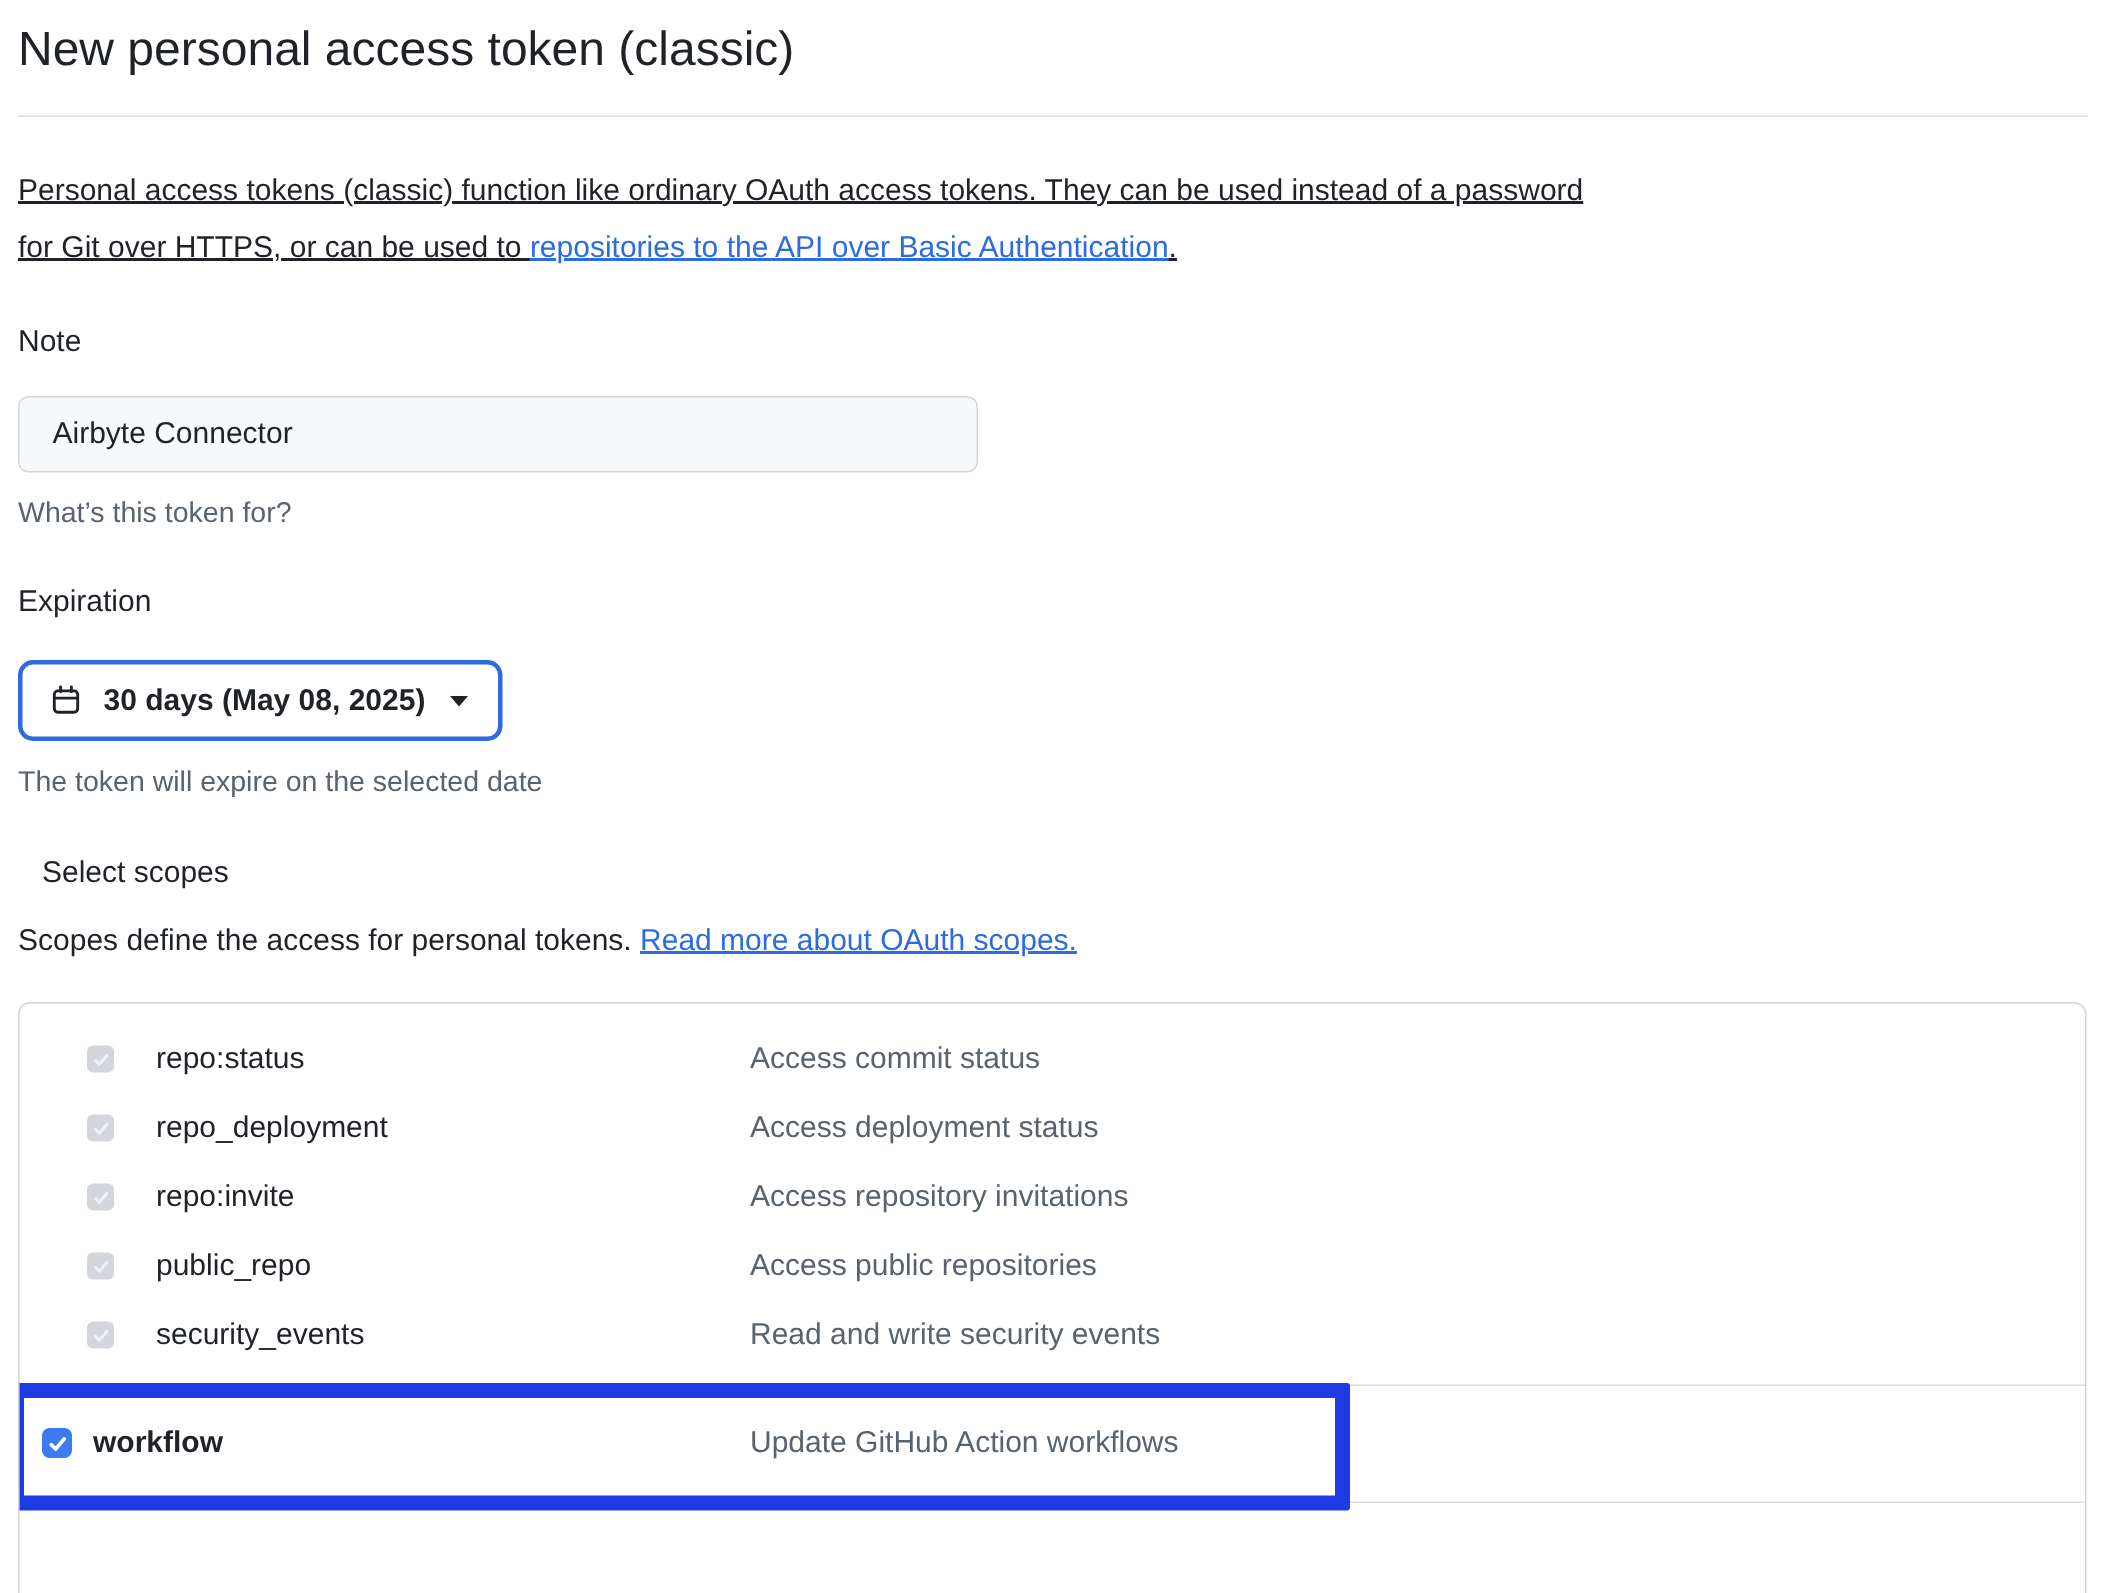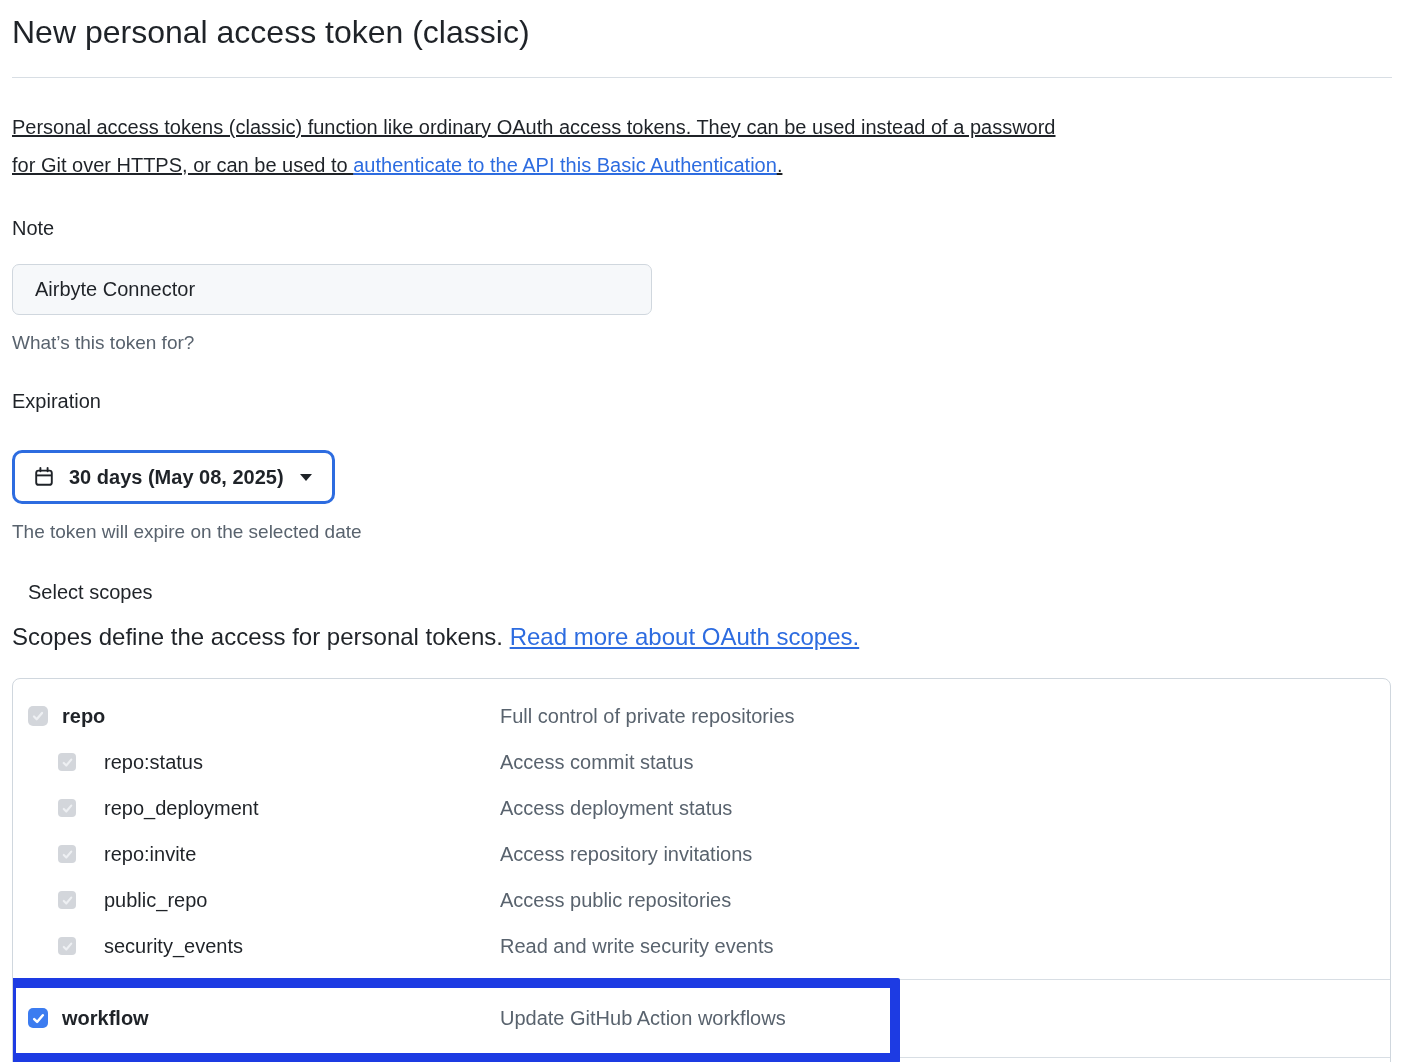--- a/index.html
+++ b/index.html
@@ -35,34 +35,34 @@
   .note-input{
     display:block;margin-top:22px;width:640px;height:51px;
     background:var(--input-bg);border:1px solid var(--border-gray);
     border-radius:7px;padding:0 22px;font-size:20px;color:var(--text-dark);
     font-family:inherit;
   }
   .help{margin-top:14px;font-size:19px;line-height:28px;color:var(--text-gray);}
 
   .exp-field{margin-top:30px;}
   .exp-button{
-    margin-top:35px;display:inline-flex;align-items:center;gap:14px;
+    margin-top:25px;display:inline-flex;align-items:center;gap:14px;
     height:54px;padding:0 20px 0 18px;background:#fff;
     border:3px solid var(--accent-blue);border-radius:10px;
     font-size:20px;font-weight:700;color:var(--text-dark);cursor:pointer;
     font-family:inherit;
   }
   .caret{
     width:0;height:0;border-left:6px solid transparent;
     border-right:6px solid transparent;border-top:7px solid var(--text-dark);
     margin-left:2px;
   }
 
   .scopes-label{margin-top:32px;margin-left:16px;}
-  .scopes-desc{font-size:24px;line-height:30px;margin:16px 0 0 0;}
+  .scopes-desc{font-size:20px;line-height:30px;margin:16px 0 0 0;}
 
   .scopes-table{
     margin-top:26px;width:1379px;height:424px;
     border:1px solid var(--border-gray);border-radius:8px;
     background:#fff;overflow:hidden;
   }
   .scope-group.repo-group{padding:14px 0 10px 0;}
   .scope-group.workflow-group{
     border-top:1px solid var(--divider-gray);
     padding:15px 0 16px 0;position:relative;
@@ -94,21 +94,21 @@
 </style>
 </head>
 <body>
 
 <div class="page">
 
   <h2 class="page-title">New personal access token (classic)</h2>
 
   <p class="intro">
     <span class="line">Personal access tokens (classic) function like ordinary OAuth access tokens. They can be used instead of a password</span>
-    <span class="line"><span>for Git over HTTPS, or can be used to </span><a>authenticate to the API this Basic Authentication</a><span>.</span></span>
+    <span class="line"><span>for Git over HTTPS, or can be used to </span><a>repositories to the API over Basic Authentication</a><span>.</span></span>
   </p>
 
   <div class="note-field">
     <div class="field-label">Note</div>
     <input class="note-input" type="text" value="Airbyte Connector" style="">
     <div class="help">What’s this token for?</div>
   </div>
 
   <div class="exp-field">
     <div class="field-label">Expiration</div>
@@ -126,29 +126,20 @@
     </button>
     <div class="help">The token will expire on the selected date</div>
   </div>
 
   <div class="field-label scopes-label">Select scopes</div>
   <p class="scopes-desc"><span>Scopes define the access for personal tokens. </span><a>Read more about OAuth scopes.</a></p>
 
   <div class="scopes-table">
 
     <div class="scope-group repo-group">
-      <div class="scope-row top-level">
-        <span class="checkbox gray">
-          <svg width="14" height="14" viewBox="0 0 16 16">
-              <path d="M3.4 8.6l3.1 3.1 6.1-7.2" fill="none" stroke-width="2.6" stroke-linecap="round" stroke-linejoin="round"></path>
-            </svg>
-        </span>
-        <span class="scope-name">repo</span>
-        <span class="scope-desc">Full control of private repositories</span>
-      </div>
 
       <div class="scope-row nested">
         <span class="checkbox gray">
           <svg width="13" height="13" viewBox="0 0 16 16">
               <path d="M3.4 8.6l3.1 3.1 6.1-7.2" fill="none" stroke-width="2.6" stroke-linecap="round" stroke-linejoin="round"></path>
             </svg>
         </span>
         <span class="scope-name">repo:status</span>
         <span class="scope-desc">Access commit status</span>
       </div>

